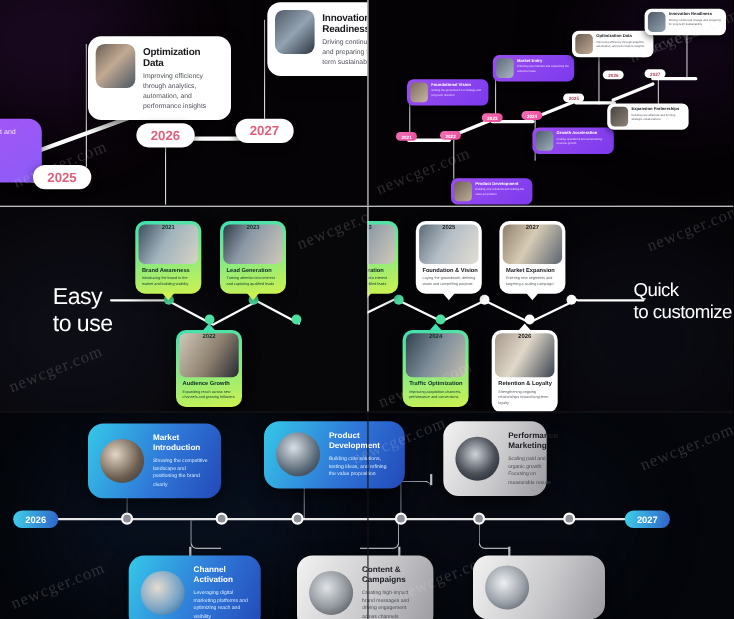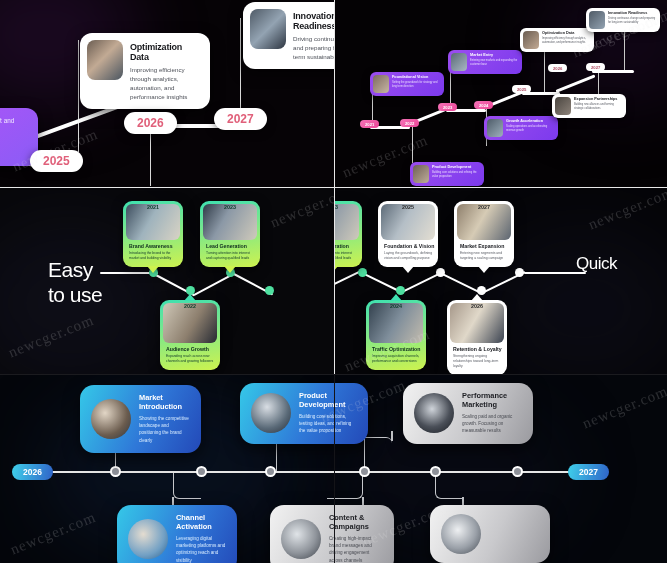--- a/index.html
+++ b/index.html
@@ -326,20 +326,21 @@
 
     <div class="wm" style="left:6px; top:140px;">newcger.com</div>
     <div class="wm" style="left:268px; top:10px;">newcger.com</div>
   </div>
 
   <div class="panel" id="p-mr">
     <div class="glow" style="left:150px;top:40px;width:200px;height:160px;background:rgba(28,28,55,.22);"></div>
 
     <div class="bigtext" style="left:242px; top:66px; font-size:17px;">
       <div>Quick</div>
+      <div>to customize</div>
     </div>
 
     <div class="zseg" style="left:-10px; top:100px; width:42px; transform:rotate(-26deg); transform-origin:left center;"></div>
     <div class="zseg" style="left:28px; top:84px; width:46px; transform:rotate(26deg); transform-origin:left center;"></div>
     <div class="zseg" style="left:66px; top:104px; width:48px; transform:rotate(-26deg); transform-origin:left center;"></div>
     <div class="zseg" style="left:106px; top:84px; width:48px; transform:rotate(26deg); transform-origin:left center;"></div>
     <div class="zseg" style="left:148px; top:104px; width:48px; transform:rotate(-26deg); transform-origin:left center;"></div>
     <div class="zseg" style="left:190px; top:84px; width:62px;"></div>
 
     <div class="node green" style="left:24px; top:80px;"></div>
@@ -431,21 +432,21 @@
     </div>
 
     <div class="bcard blue" style="left:240px; top:8px; width:128px;">
       <div class="circ" style="background:radial-gradient(circle at 40% 35%,#d9dee4,#5a6a78 60%,#242b36);"></div>
       <div>
         <div class="btt">Product Development</div>
         <div class="btd">Building core solutions, testing ideas, and refining the value proposition</div>
       </div>
     </div>
 
-    <div class="bcard silver" style="left:403px; top:8px; width:130px;">
+    <div class="bcard silver" style="left:403px; top:8px; width:94px;">
       <div class="circ" style="background:radial-gradient(circle at 45% 40%,#cfd4da,#4a4f58 55%,#171a20);"></div>
       <div>
         <div class="btt">Performance Marketing</div>
         <div class="btd">Scaling paid and organic growth. Focusing on measurable results</div>
       </div>
     </div>
 
     <div class="bcard blue" style="left:117px; top:130px; width:120px;">
       <div class="circ" style="background:radial-gradient(circle at 38% 38%,#e4dcd0,#72a0c4 60%,#2a5f8e);"></div>
       <div>

